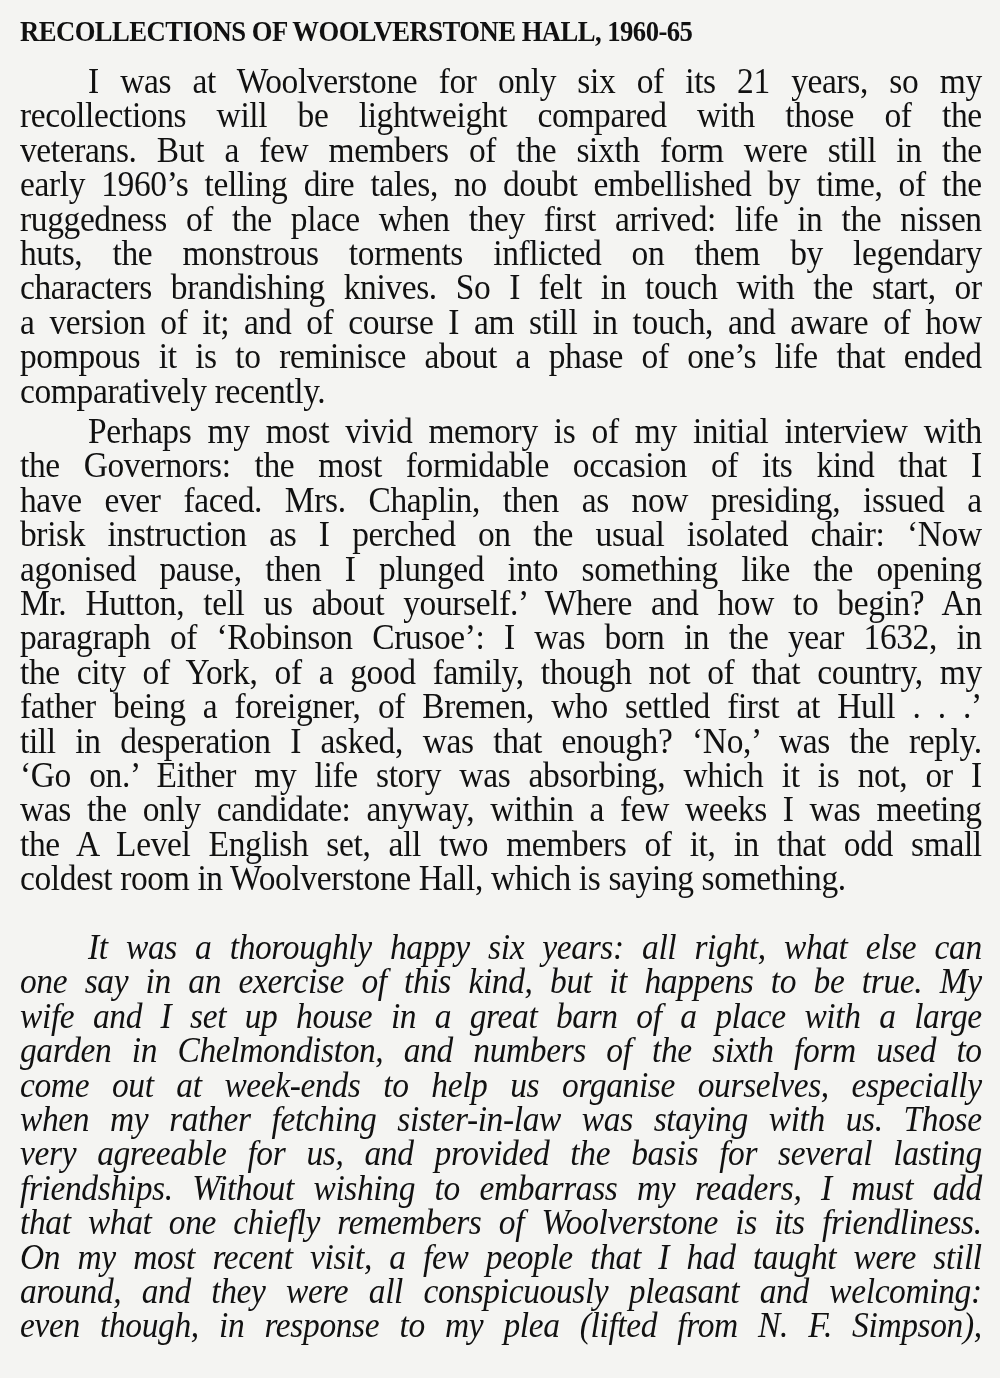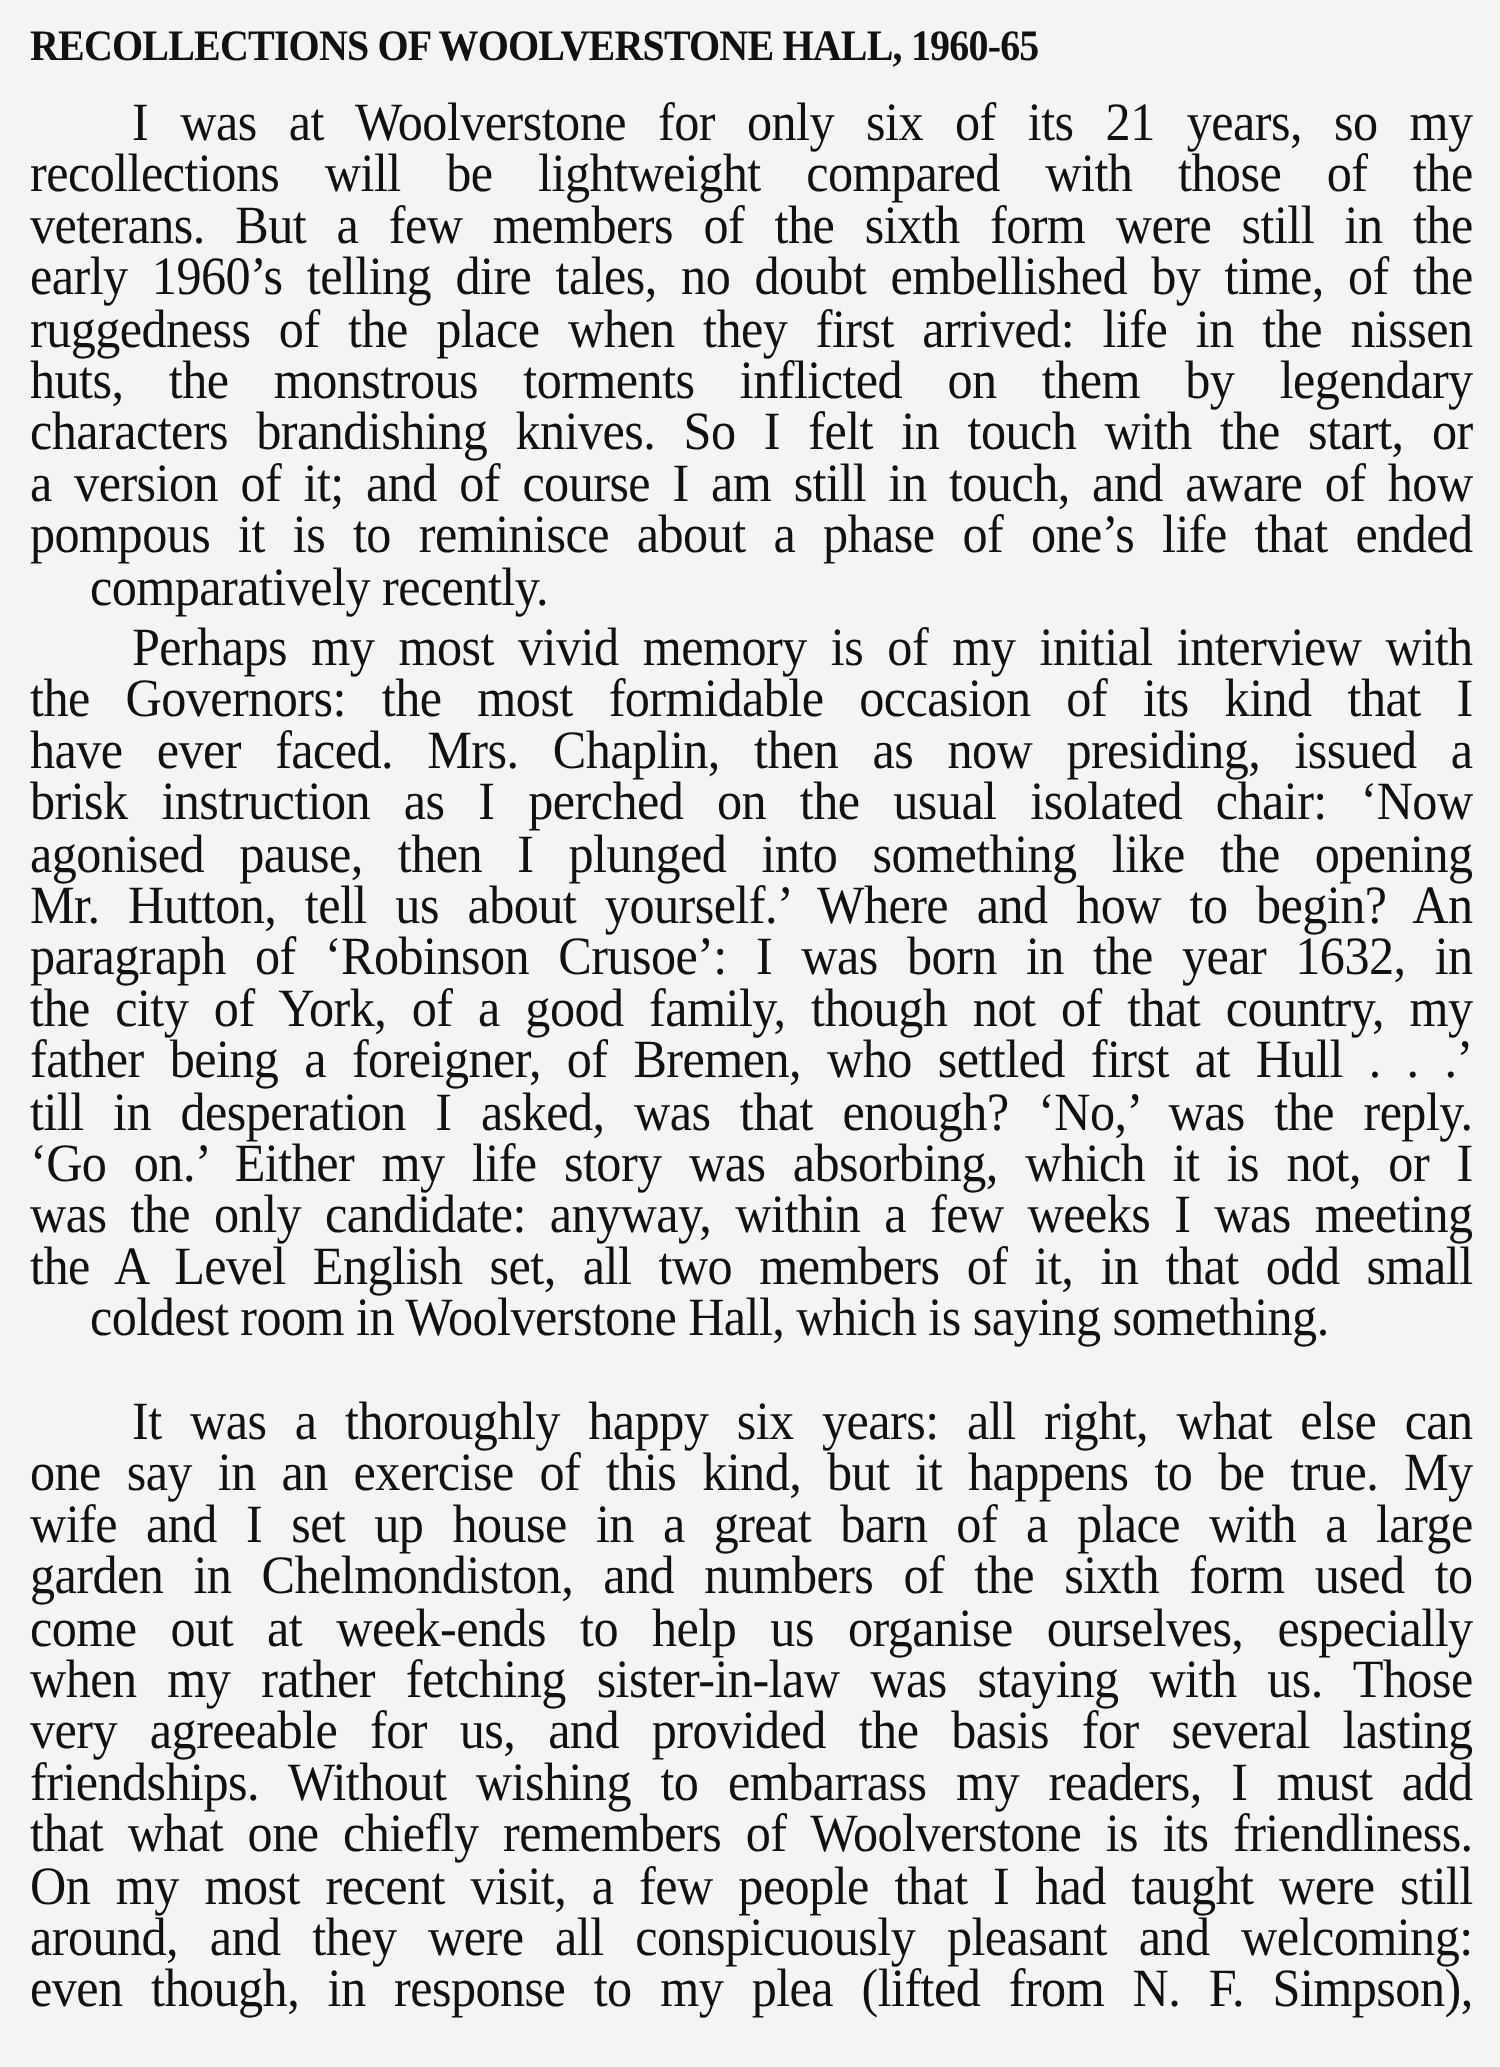--- a/index.html
+++ b/index.html
@@ -45,21 +45,20 @@
       height: 34.4px;
       line-height: 34.4px;
       font-size: 36px;
       white-space: nowrap;
       text-align: justify;
       text-align-last: justify;
       letter-spacing: -0.4px;
     }
     .line.last {
       text-align-last: left;
-      margin-left: 40px;
     }
     .line.indent {
       padding-left: 68px;
     }
     .line-inner {
       display: block;
       transform: scaleX(0.93);
       transform-origin: left center;
       width: 107.5%;
       text-align: justify;
@@ -142,21 +141,21 @@
       <span class="line">
         <span class="line-inner">was the only candidate: anyway, within a few weeks I was meeting</span>
       </span>
       <span class="line">
         <span class="line-inner">the A Level English set, all two members of it, in that odd small</span>
       </span>
       <span class="line last">
         <span class="line-inner">coldest room in Woolverstone Hall, which is saying something.</span>
       </span>
     </div>
-  <div class="para" id="para-2" style="top:930px;">
+  <div class="para" id="para-2" style="top:930px;font-style:italic;">
       <span class="line indent">
         <span class="line-inner">It was a thoroughly happy six years: all right, what else can</span>
       </span>
       <span class="line">
         <span class="line-inner">one say in an exercise of this kind, but it happens to be true. My</span>
       </span>
       <span class="line">
         <span class="line-inner">wife and I set up house in a great barn of a place with a large</span>
       </span>
       <span class="line">

